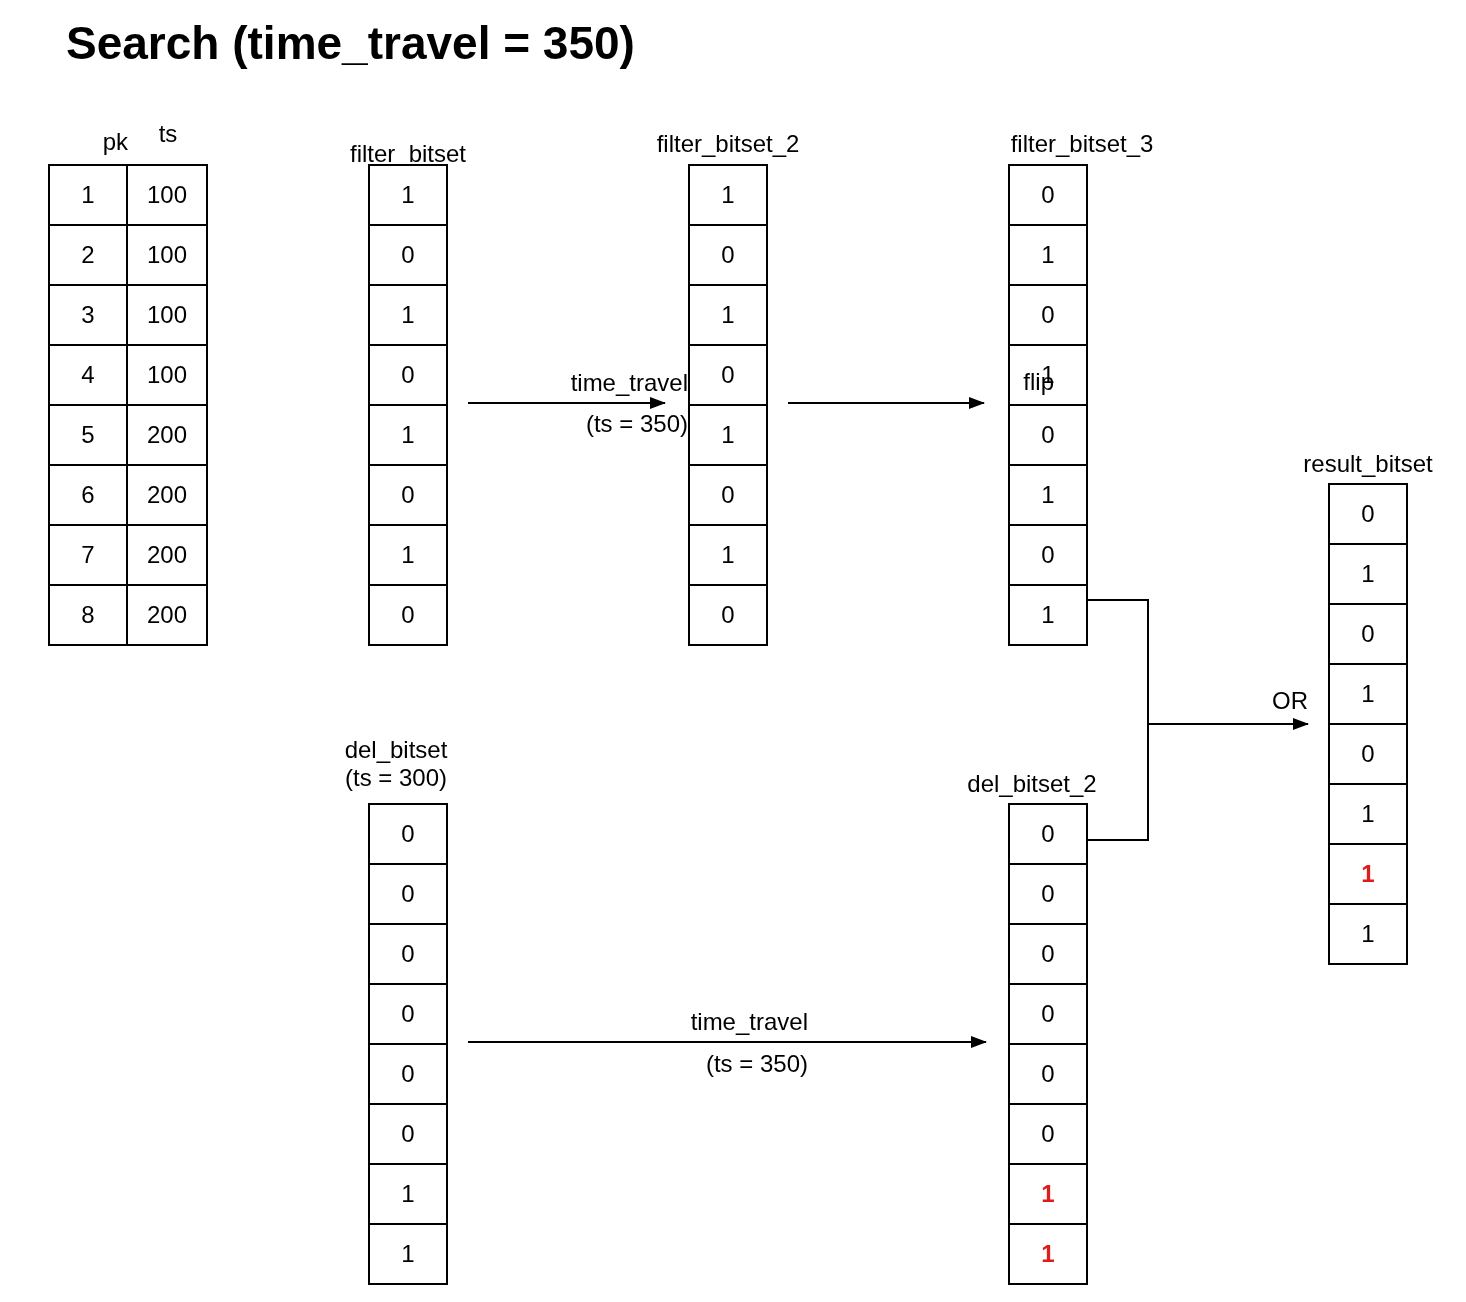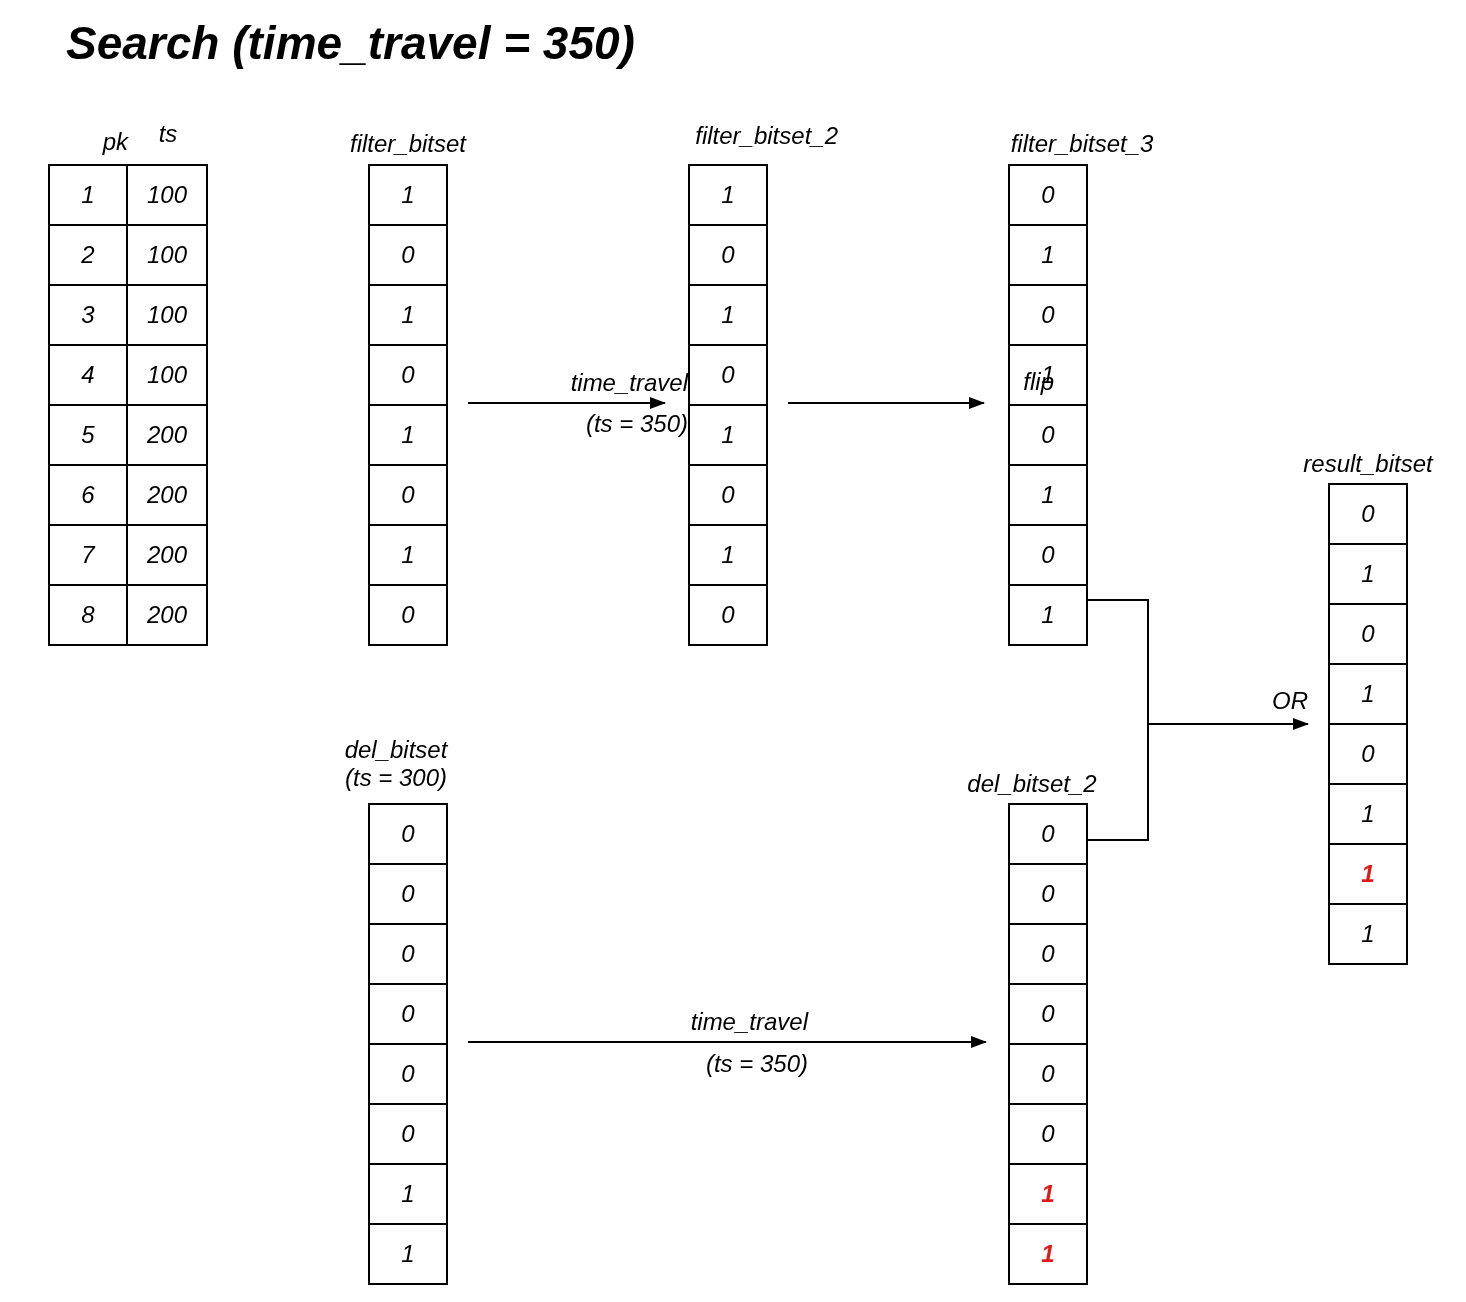--- a/index.html
+++ b/index.html
@@ -4,21 +4,20 @@
 <style>
   html, body { margin: 0; padding: 0; background: #ffffff; }
   .canvas {
     position: relative;
     width: 1466px;
     height: 1302px;
     background: #ffffff;
     font-family: "Liberation Sans", sans-serif;
     color: #000000;
     overflow: hidden;
-    font-style: italic;
   }
   .title {
     position: absolute;
     left: 66px;
     top: 16px;
     font-size: 46px;
     font-weight: bold;
     white-space: nowrap;
   }
   .col-label {
@@ -109,33 +108,33 @@
     <div class="cell c0">5</div>
     <div class="cell">200</div>
     <div class="cell c0">6</div>
     <div class="cell">200</div>
     <div class="cell c0">7</div>
     <div class="cell">200</div>
     <div class="cell c0">8</div>
     <div class="cell">200</div>
   </div>
 
-  <div class="col-label" style="left:298px; top:130px; width:220px;">filter_bitset</div>
+  <div class="col-label" style="left:298px; top:140px; width:220px;">filter_bitset</div>
   <div class="bitset" style="left:368px; top:164px;">
     <div class="cell">1</div>
     <div class="cell">0</div>
     <div class="cell">1</div>
     <div class="cell">0</div>
     <div class="cell">1</div>
     <div class="cell">0</div>
     <div class="cell">1</div>
     <div class="cell">0</div>
   </div>
 
-  <div class="col-label" style="left:618px; top:122px; width:220px;text-align:right;">filter_bitset_2</div>
+  <div class="col-label" style="left:618px; top:130px; width:220px;">filter_bitset_2</div>
   <div class="bitset" style="left:688px; top:164px;">
     <div class="cell">1</div>
     <div class="cell">0</div>
     <div class="cell">1</div>
     <div class="cell">0</div>
     <div class="cell">1</div>
     <div class="cell">0</div>
     <div class="cell">1</div>
     <div class="cell">0</div>
   </div>

